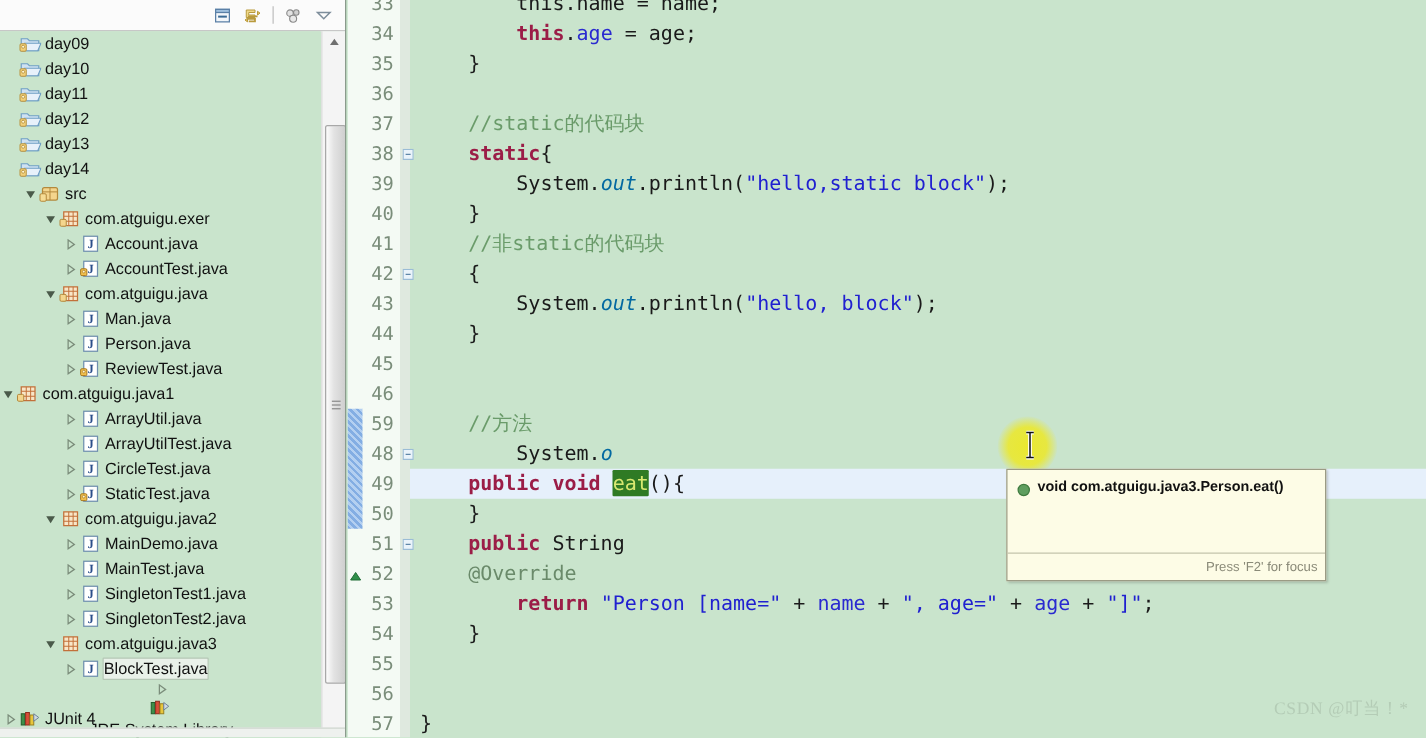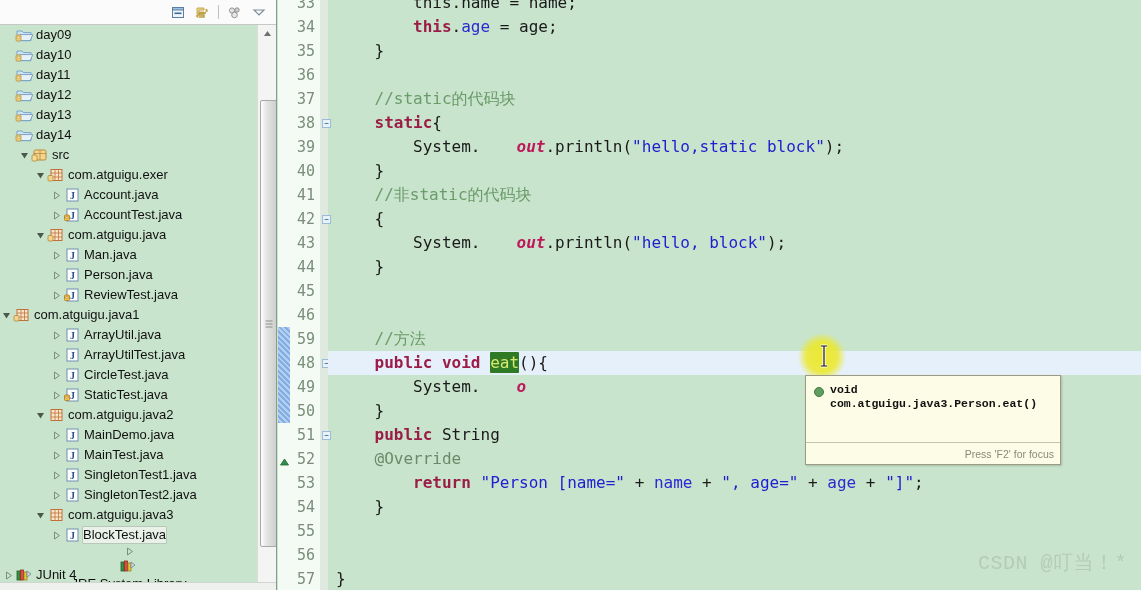--- a/index.html
+++ b/index.html
@@ -102,21 +102,21 @@
     font-size:16px;
   }
   .cline{
     height:24px;line-height:24px;white-space:pre;
     padding-left:8px;box-sizing:border-box;
   }
   .cline.cur{background:#e6f0fb;}
   .k{color:#9b1d47;font-weight:bold;}         
   .s{color:#2020d0;}                          
   .f{color:#2a2ad0;}                          
-  .fs{color:#be185d;font-style:italic;font-weight:bold;margin-left:36px;} 
+  .fs{color:#0369a1;font-style:italic;font-weight:normal;} 
   .c{color:#6a9b6a;}                          
   .a{color:#6a8a6a;}                          
   .p{color:#1a1a1a;}                          
   .hlword{
     background:#2f7a24;color:#d8e870;
     padding:1px 0;border-radius:1px;
   }
 
   
   .halo{
@@ -136,35 +136,35 @@
     box-shadow:1px 1px 2px rgba(0,0,0,.18);
     box-sizing:border-box;
   }
   .tooltip-body{padding:7px 8px 0 8px;display:flex;align-items:flex-start;gap:6px;}
   .tt-dot{
     width:8px;height:8px;border-radius:50%;
     background:#5f9e5f;border:1px solid #3f7b3f;margin-top:4px;flex:0 0 8px;
   }
   .tt-text{
     font-size:11.5px;font-weight:bold;color:#111;line-height:14px;
-    font-family:Liberation Mono, monospace;
+    font-family:Liberation Sans, sans-serif;
   }
   .tooltip-footer{
     position:absolute;left:0;bottom:0;width:100%;height:22px;
     border-top:1px solid #c4c4ac;box-sizing:border-box;
     display:flex;align-items:center;justify-content:flex-end;
     padding-right:6px;
   }
   .tt-foot-text{font-size:10.5px;color:#8a8a78;}
 
   
   .watermark{
     position:absolute;right:14px;bottom:14px;
-    font-size:20px;color:#b4ccb6;letter-spacing:.5px;
-    font-family:Liberation Mono, monospace;pointer-events:none;
+    font-size:14px;color:#b4ccb6;letter-spacing:.5px;
+    font-family:Liberation Serif, serif;pointer-events:none;
   }
 
   
   .explorer-bottom{
     position:absolute;left:0;bottom:0;width:277px;height:8px;
     background:#eef1ee;border-top:1px solid #cfd6cf;box-sizing:border-box;
   }
 </style>
 </head>
 <body>
@@ -624,22 +624,22 @@
         <div class="cline"><span class="p">    </span><span class="k">static</span><span class="p">{</span></div>
         <div class="cline"><span class="p">        System.</span><span class="fs">out</span><span class="p">.println(</span><span class="s">"hello,static block"</span><span class="p">);</span></div>
         <div class="cline"><span class="p">    }</span></div>
         <div class="cline"><span class="c">    //非static的代码块</span></div>
         <div class="cline"><span class="p">    {</span></div>
         <div class="cline"><span class="p">        System.</span><span class="fs">out</span><span class="p">.println(</span><span class="s">"hello, block"</span><span class="p">);</span></div>
         <div class="cline"><span class="p">    }</span></div>
         <div class="cline">&nbsp;</div>
         <div class="cline">&nbsp;</div>
         <div class="cline"><span class="c">    //方法</span></div>
+        <div class="cline"><span class="p">        System.</span><span class="fs">o</span></div>
         <div class="cline cur"><span class="p">    </span><span class="k">public</span><span class="p"> </span><span class="k">void</span><span class="p"> </span><span class="hlword">eat</span><span class="p">(){</span></div>
-        <div class="cline"><span class="p">        System.</span><span class="fs">o</span></div>
         <div class="cline"><span class="p">    }</span></div>
         <div class="cline"><span class="p">    </span><span class="k">public</span><span class="p"> String</span></div>
         <div class="cline"><span class="a">    @Override</span></div>
         <div class="cline"><span class="p">        </span><span class="k">return</span><span class="p"> </span><span class="s">"Person [name="</span><span class="p"> + </span><span class="f">name</span><span class="p"> + </span><span class="s">", age="</span><span class="p"> + </span><span class="f">age</span><span class="p"> + </span><span class="s">"]"</span><span class="p">;</span></div>
         <div class="cline"><span class="p">    }</span></div>
         <div class="cline">&nbsp;</div>
         <div class="cline">&nbsp;</div>
         <div class="cline"><span class="p">}</span></div>
       </div>
 

